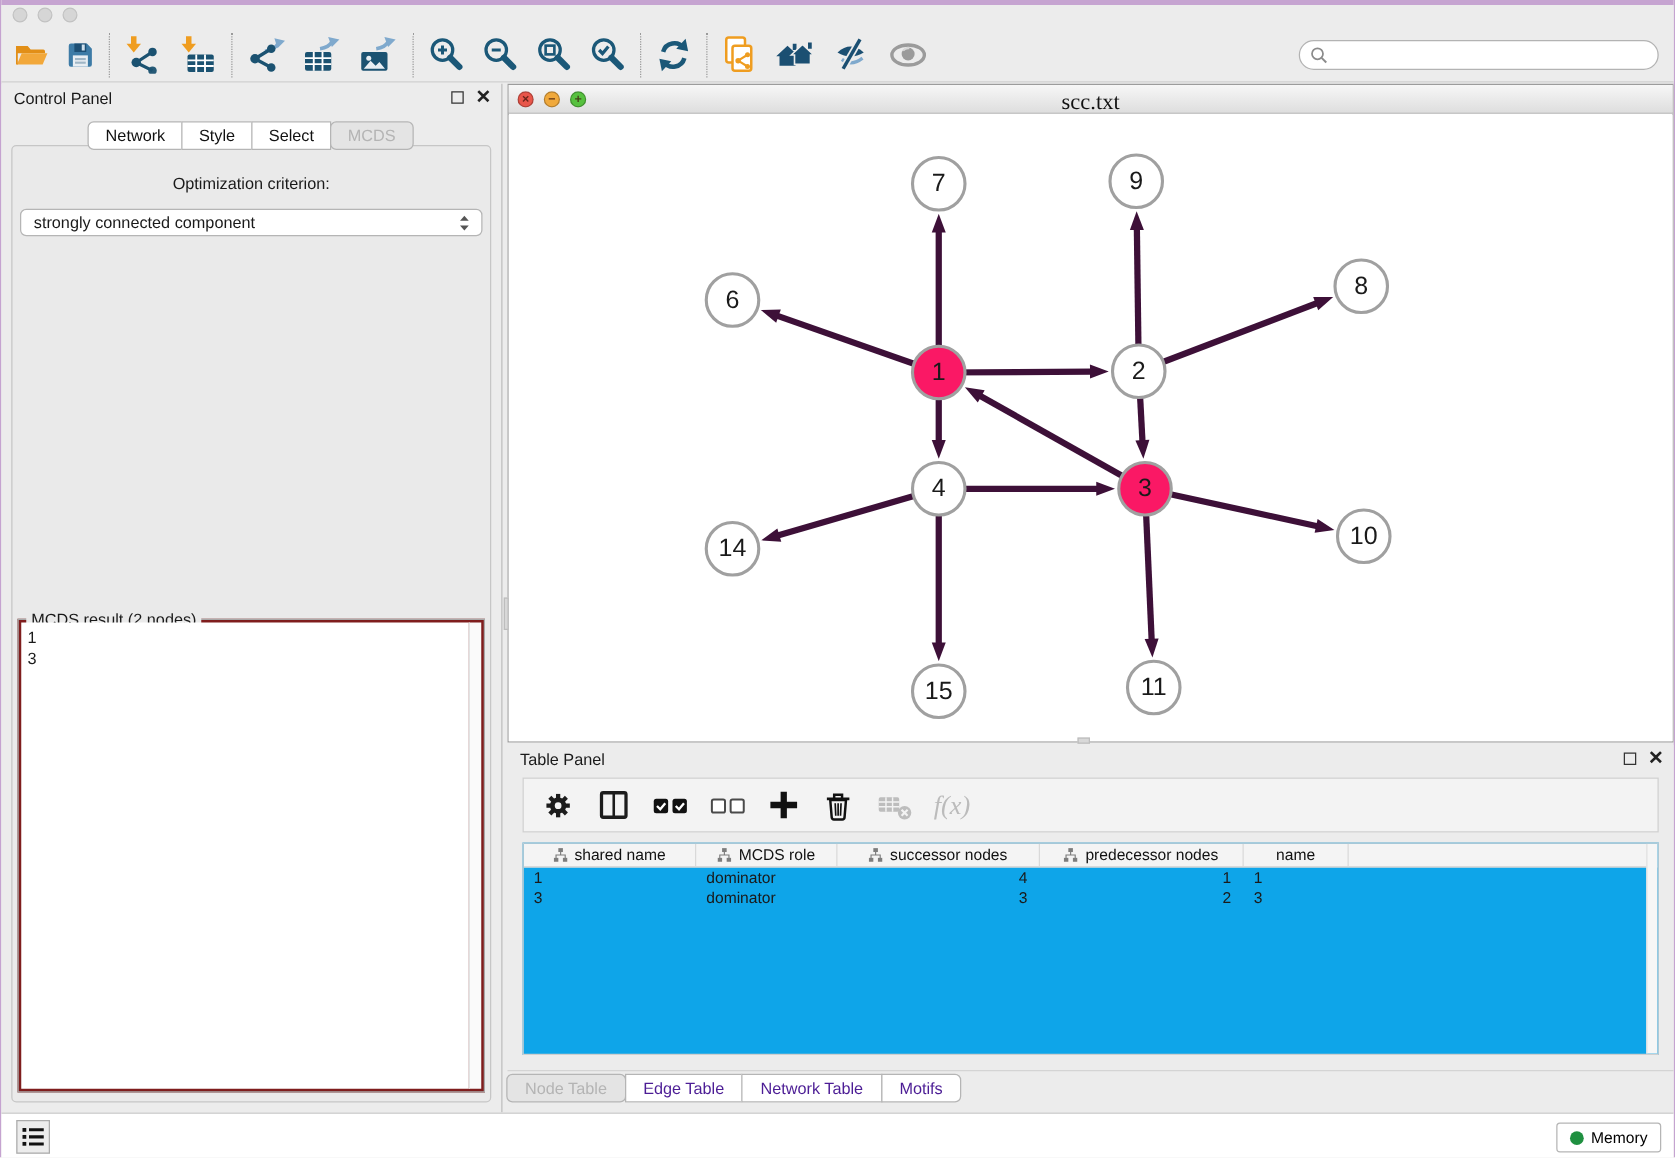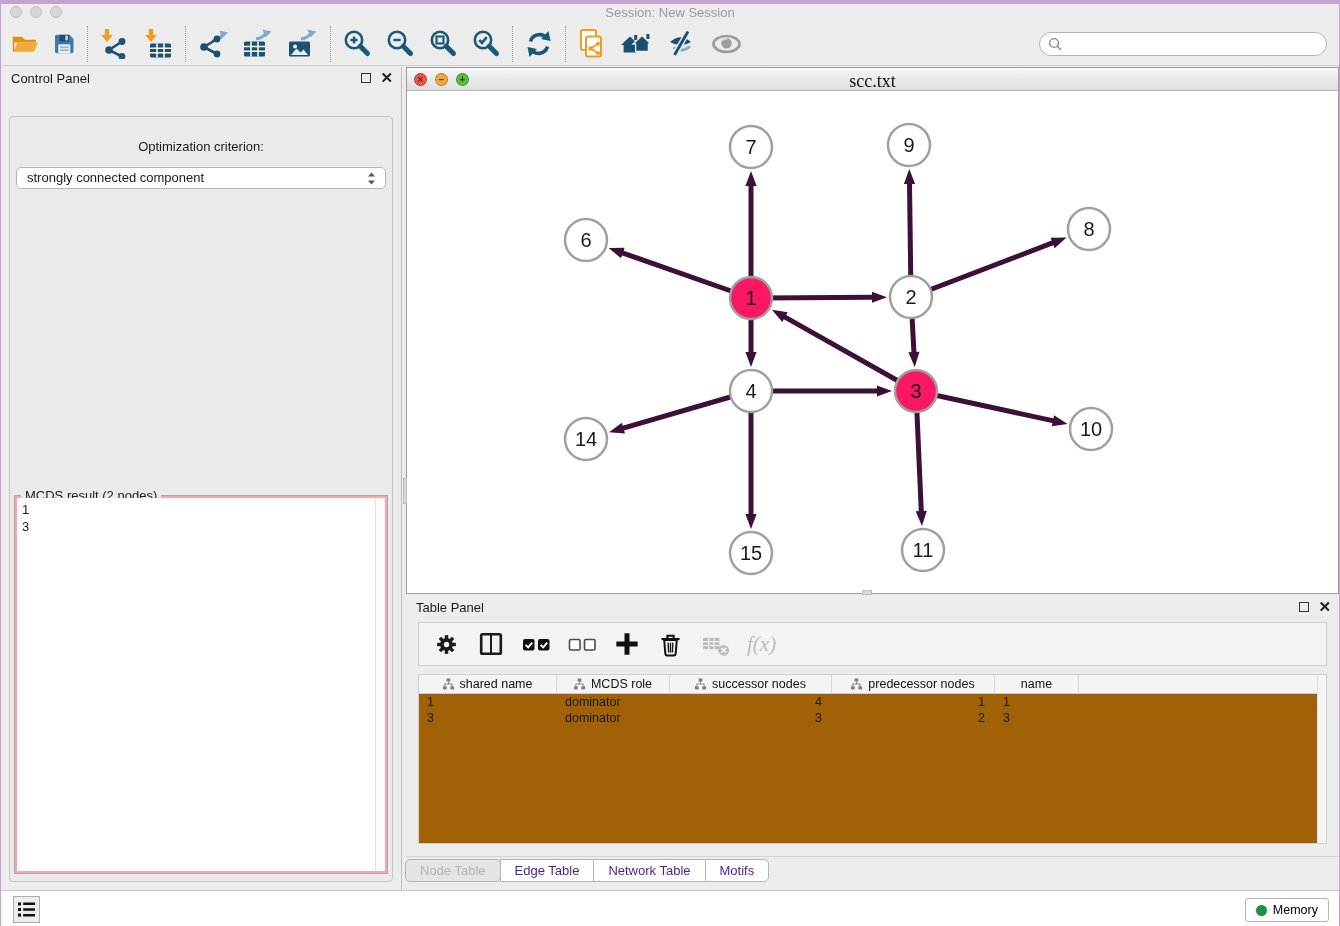--- a/index.html
+++ b/index.html
@@ -43,21 +43,21 @@
             border:1px solid #c6c6c6; border-radius:4px; }
   .opt-label { margin-top:22px; text-align:center; font-size:13px; }
   .criterion-select { position:relative; margin:13px auto 0; width:370px; height:22px; background:#fff;
             border:1px solid #b5b5b5; border-radius:5px; font-size:13px; line-height:20px;
             padding-left:10px; cursor:pointer; }
   .spinner { position:absolute; right:5px; top:2px; }
   .cp-buttons { display:flex; justify-content:center; gap:13px; margin-top:12px; }
   .cp-btn { height:22px; padding:0 17px; background:#fff; border:1px solid #b5b5b5; border-radius:5px;
             font-size:13px; cursor:pointer; font-family:"Liberation Sans",sans-serif; }
   .result-fieldset { position:absolute; top:378px; left:4px; right:4px; bottom:7px;
-            border:1px solid #a9a9a9; background:#fca5a5; }
+            border:1px solid #a9a9a9; background:#7f1d1d; }
   .result-legend { position:absolute; top:-8px; left:6px; background:#eaeaea; padding:0 4px; font-size:13px; }
   .result-text { position:absolute; inset:2px 12px 2px 2px; background:#fff; font-size:13px;
             line-height:17px; padding:3px 5px; white-space:pre; overflow:hidden; }
   .result-scrollbar { position:absolute; top:2px; bottom:2px; right:2px; width:10px; background:#fafafa;
             border-left:1px solid #e2e2e2; }
   
   .right-area { position:absolute; top:67px; left:401px; right:0; bottom:36px; }
   .net-window { position:absolute; top:0; left:4px; right:0; height:527px; background:#fff;
                 border:1px solid #9c9c9c; }
   .net-titlebar { position:relative; height:23px; background:linear-gradient(#f7f7f7,#dedede);
@@ -69,21 +69,21 @@
   .ntl.yellow { background:#f0a93c; }
   .ntl.green { background:#57c13f; }
   .net-title { position:absolute; left:0; right:0; top:3px; text-align:center; font-size:18px; color:#111;font-family:Liberation Serif, serif; }
   .net-canvas { position:absolute; top:24px; left:0; right:0; bottom:0; background:#fff; overflow:hidden; }
   .grip-v { position:absolute; left:-4px; top:410px; width:4px; height:26px; background:#d8d8d8; border:1px solid #bdbdbd; }
   .grip-h { position:absolute; left:455px; bottom:-2px; width:10px; height:5px; background:#d8d8d8; border:1px solid #bdbdbd; }
   
   .table-panel { position:absolute; top:529px; left:4px; right:0; bottom:0; background:#ececec; }
   .tp-toolbar { position:absolute; top:26px; left:12px; right:12px; height:44px; background:#f3f3f3;
                 border:1px solid #cfcfcf; display:flex; align-items:center; gap:17px; padding:0 14px; }
-  .tp-table { position:absolute; top:78px; left:12px; right:12px; height:170px; background:#a16207;
+  .tp-table { position:absolute; top:78px; left:12px; right:12px; height:170px; background:#0ea5e9;
               border:1px solid #cfcfcf; overflow:hidden; }
   .tp-scrollbar { position:absolute; top:0; bottom:0; right:0; width:9px; background:#f6f6f6; border-left:1px solid #e0e0e0; }
   .thead { display:flex; height:19px; background:#f4f4f4; border-bottom:1px solid #cfcfcf; }
   .th { display:flex; align-items:center; justify-content:center; gap:6px; font-size:12.5px;
         border-right:1px solid #d9d9d9; color:#111; cursor:pointer; }
   .trow { display:flex; height:16px; align-items:center; cursor:pointer; }
   .td { font-size:12.5px; overflow:hidden; white-space:nowrap; }
   .td.a-left { text-align:left; padding-left:8px; }
   .td.a-right { text-align:right; padding-right:10px; }
   .tp-bottom-line { position:absolute; left:0; right:0; bottom:33px; border-top:1px solid #d4d4d4; }
@@ -107,21 +107,20 @@
 
 <div class="app">
   <div class="accent-strip"></div>
 
   <div class="titlebar">
     <div class="traffic">
       <span class="tl"></span>
       <span class="tl"></span>
       <span class="tl"></span>
     </div>
-    <div class="app-title">Session: New Session</div>
   </div>
 
   <div class="toolbar">
     <div class="tb-group">
       <button class="tb-btn">
         <svg width="27" height="23" viewBox="0 0 28 24">
           <path d="M1.5 5 h9 l2.5 3 h10.5 a1.5 1.5 0 0 1 1.5 1.5 V11 H1.5 z" fill="#e28f17"></path>
           <path d="M1.5 20.5 L5.5 11 H27 L23 20.5 z" fill="#f2a83a"></path>
           <path d="M1.5 5 V20.5" stroke="#e28f17" stroke-width="1.5"></path>
         </svg>
@@ -276,20 +275,26 @@
   </div>
 
   <div class="control-panel">
     <div class="panel-header">
       <span>Control Panel</span>
       <span class="panel-btns">
         <span class="float-btn"></span>
         <button class="close-btn">✕</button>
       </span>
     </div>
+    <div class="cp-tabs">
+        <div class="cp-tab">Network</div>
+        <div class="cp-tab">Style</div>
+        <div class="cp-tab">Select</div>
+        <div class="cp-tab active">MCDS</div>
+      </div>
     <div class="cp-box">
       <div class="opt-label">Optimization criterion:</div>
       <div class="criterion-select">
         <span>strongly connected component</span>
         <svg class="spinner" width="17" height="17" viewBox="0 0 17 17">
           <path d="M5 6.6 L8.5 2.6 L12 6.6 z" fill="#555"></path>
           <path d="M5 10.4 L8.5 14.4 L12 10.4 z" fill="#555"></path>
         </svg>
       </div>
       <div class="result-fieldset">

